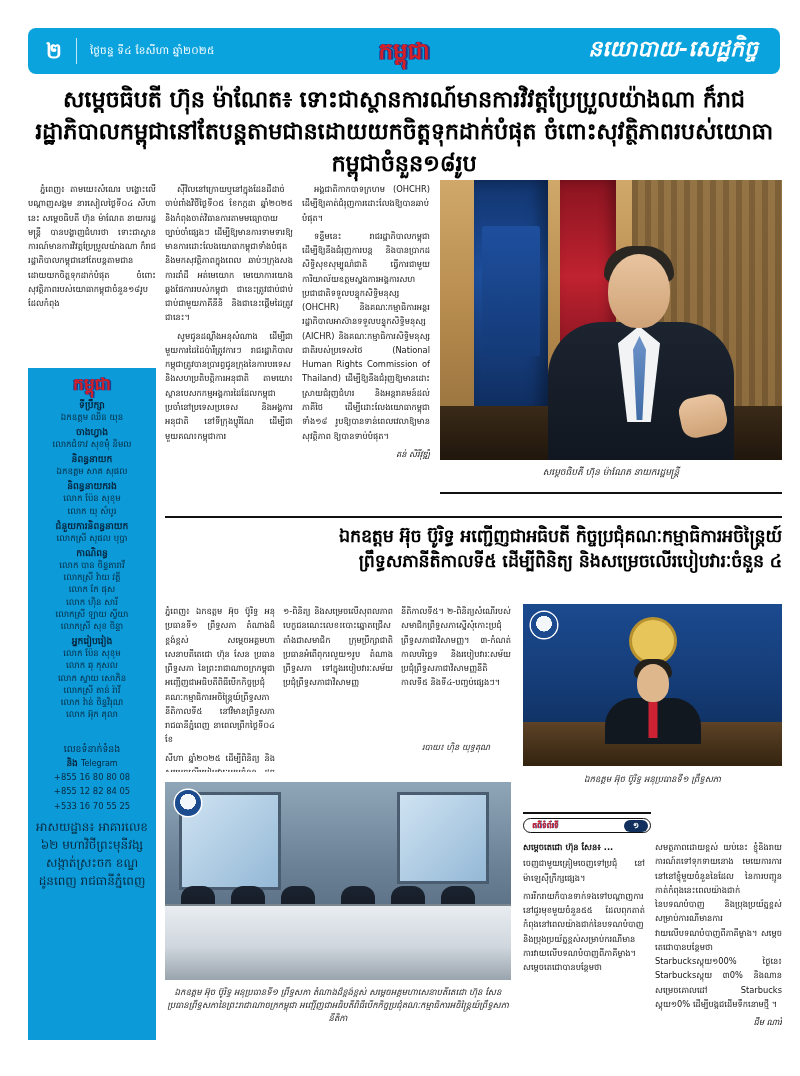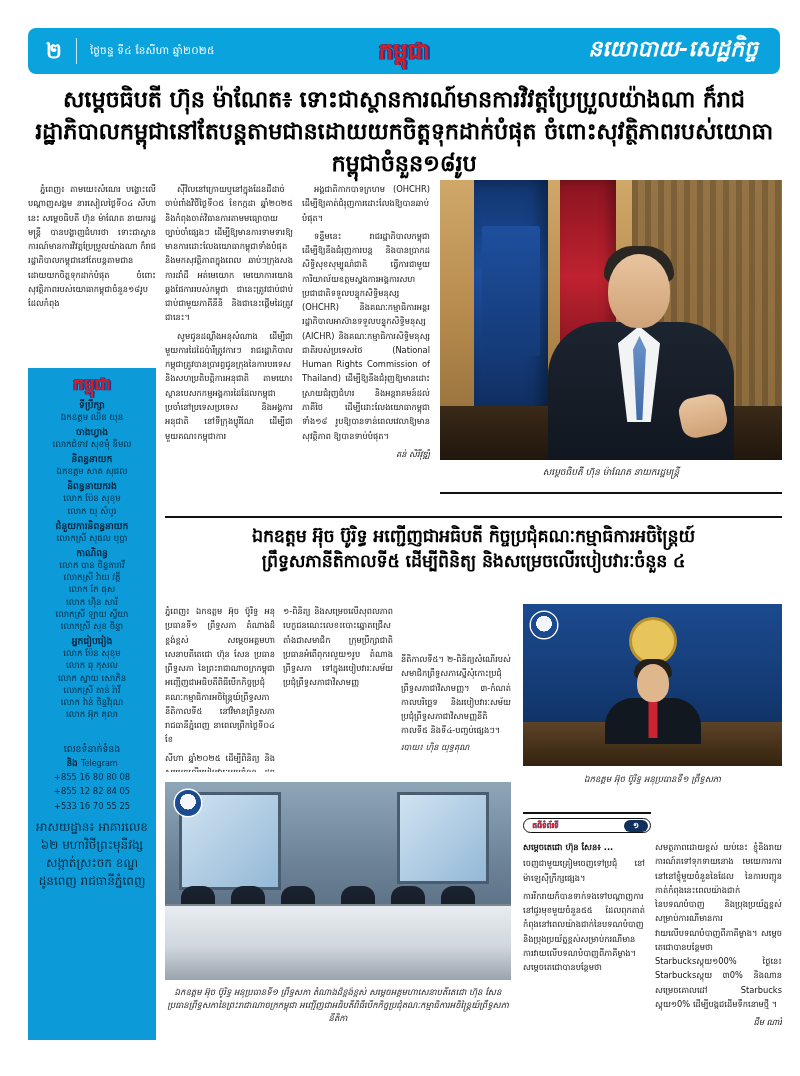--- a/index.html
+++ b/index.html
@@ -271,41 +271,41 @@
 
   
   .headline-2 {
     position: absolute;
     left: 165px;
     top: 524px;
     width: 617px;
     font-size: 17.5px;
     font-weight: bold;
     line-height: 1.45;
-    text-align: center;
+    text-align: right;
     color: #000;
     letter-spacing: -0.2px;
   }
 
   
   .a2-col {
     position: absolute;
     font-size: 8.3px;
     line-height: 1.72;
     text-align: justify;
     color: #141414;
     overflow: hidden;
   }
   #a2c1 { left: 165px; top: 604px; width: 110px; height: 168px; }
   #a2c2 { left: 283px; top: 604px; width: 110px; height: 168px; }
-  #a2c3 { left: 401px; top: 604px; width: 110px; height: 168px; margin-top: 48px; }
+  #a2c3 { left: 401px; top: 604px; width: 110px; height: 168px; }
   .a2-credit {
     position: absolute;
     left: 401px; top: 742px; width: 110px;
-    font-size: 8.2px; font-style: italic; text-align: left; color:#222;
+    font-size: 8.2px; font-style: italic; text-align: center; color:#222;
   }
 
   
   .photo2 {
     position: absolute;
     left: 523px; top: 604px; width: 259px; height: 162px;
     overflow: hidden; background:#0d2a55;
   }
   .p2-bg { position:absolute; inset:0; background: linear-gradient(180deg,#1b4a8f 0%, #143a73 55%, #0c2a55 100%); }
   .p2-emblem { position:absolute; left:50%; top:16px; transform:translateX(-50%); width:42px; height:42px; border-radius:50%; background:#e8c55a; box-shadow:0 0 0 3px #b8922f; }

